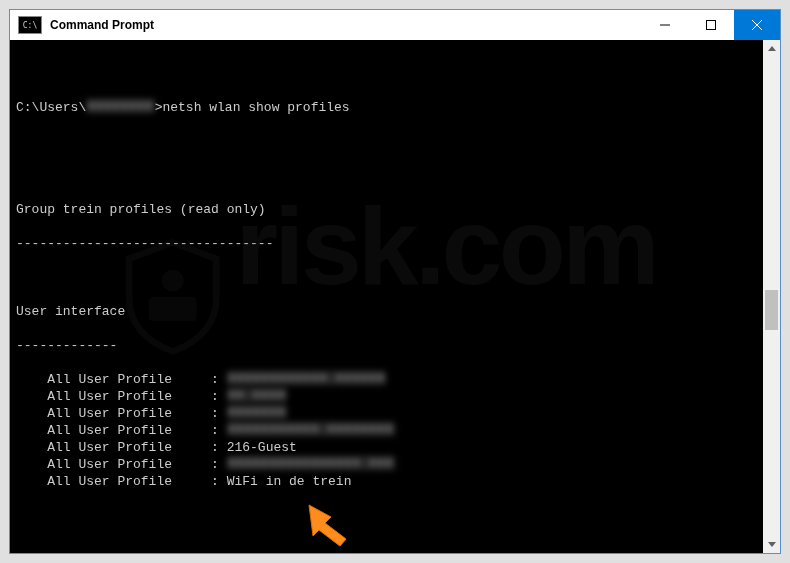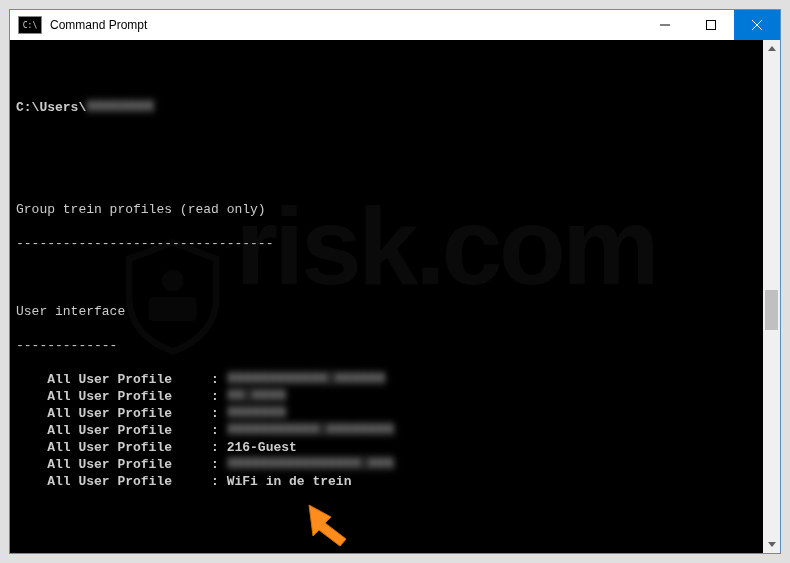--- a/index.html
+++ b/index.html
@@ -40,20 +40,21 @@
       justify-content: center;
       font-size: 8px;
       color: #ccc;
       font-family: monospace;
     }
     .title-text {
       margin-left: 8px;
       font-family: 'Segoe UI', Arial, sans-serif;
       font-size: 12px;
       color: #000;
+      font-weight: bold;
     }
     .titlebar-buttons {
       margin-left: auto;
       display: flex;
       height: 100%;
     }
     .titlebar-btn {
       width: 46px;
       height: 30px;
       display: flex;
@@ -101,21 +102,20 @@
     .scroll-arrow.up { position: absolute; top: 0; }
     .scroll-arrow.down { position: absolute; bottom: 0; }
     .scroll-thumb {
       position: absolute;
       left: 2px;
       width: 13px;
       background: #c0c0c0;
     }
     .profile-row {
       display: flex;
-      font-weight: bold;
     }
     .blurred {
       display: inline-block;
       filter: blur(3px);
       color: #aaa;
       background: rgba(160,160,160,0.25);
       border-radius: 2px;
       padding: 0 1px;
       height: 14px;
       line-height: 14px;
@@ -179,21 +179,21 @@
   <div class="console-area">
     <div class="console">
 <div class="watermark">
           <svg class="watermark-shield" viewBox="0 0 100 110">
             <path d="M50 5 L90 20 L90 55 Q90 90 50 105 Q10 90 10 55 L10 20 Z" fill="none" stroke="rgba(80,80,80,0.15)" stroke-width="6"></path>
             <circle cx="50" cy="40" r="10" fill="rgba(80,80,80,0.12)"></circle>
             <rect x="28" y="55" width="44" height="22" rx="4" fill="rgba(80,80,80,0.12)"></rect>
           </svg>
           <span>risk.com</span>
         </div>
-<div> </div><div class="profile-row"><span>C:\Users\</span><span class="blurred">xxxxxxxx</span></div>
+<div> </div><div class="profile-row"><span>C:\Users\</span><span class="blurred">xxxxxxxx</span><span>&gt;netsh wlan show profiles</span></div>
 <div> </div>
 <div> </div>
 <div>Group trein profiles (read only)</div>
 <div>---------------------------------</div>
 <div> </div>
 <div>User interface</div>
 <div>-------------</div>
 <div id="profiles-container"><div class="profile-row"><span>    All User Profile     : </span><span class="blurred">xxxxxxxxxxxx xxxxxx</span></div><div class="profile-row"><span>    All User Profile     : </span><span class="blurred">xx xxxx</span></div><div class="profile-row"><span>    All User Profile     : </span><span class="blurred">xxxxxxx</span></div><div class="profile-row"><span>    All User Profile     : </span><span class="blurred">xxxxxxxxxxx xxxxxxxx</span></div><div class="profile-row"><span>    All User Profile     : </span><span>216-Guest</span></div><div class="profile-row"><span>    All User Profile     : </span><span class="blurred">xxxxxxxxxxxxxxxx xxx</span></div><div class="profile-row"><span>    All User Profile     : </span><span>WiFi in de trein</span></div></div>
 <div class="arrow-annotation">
   <svg width="60" height="55">

